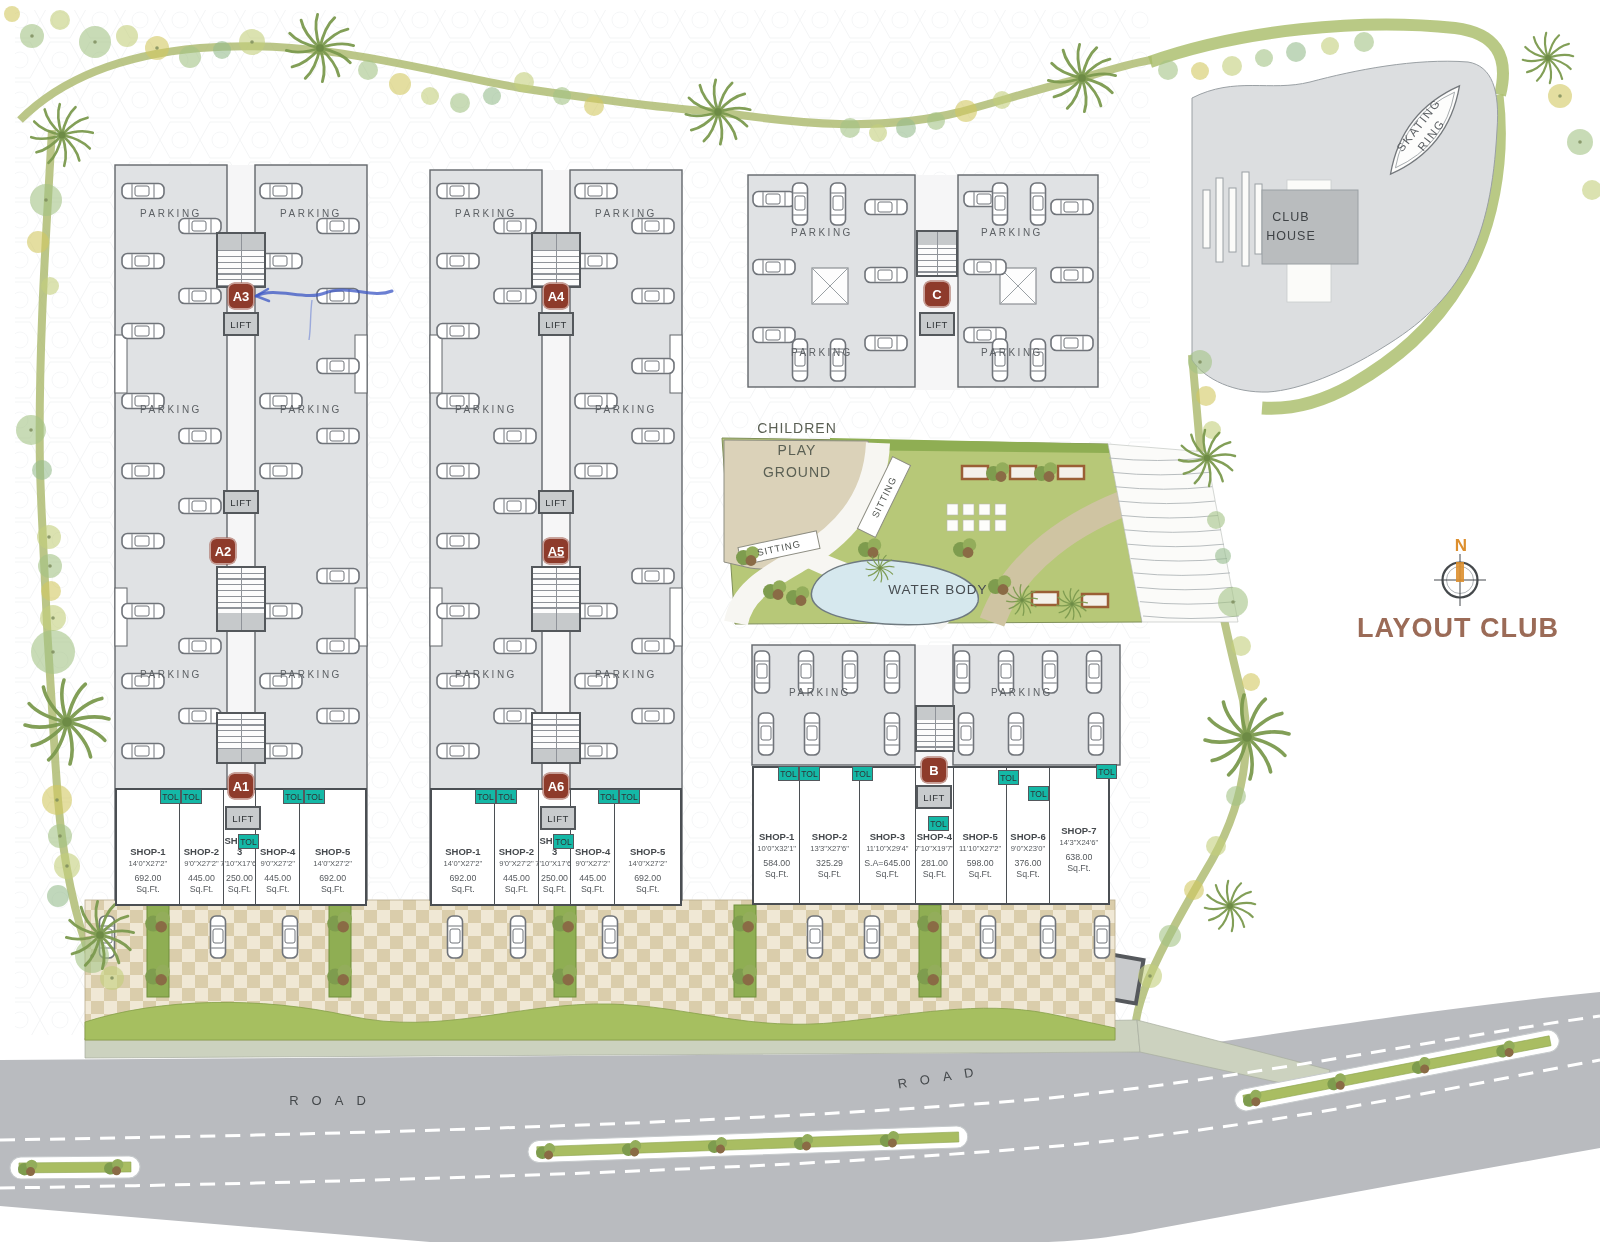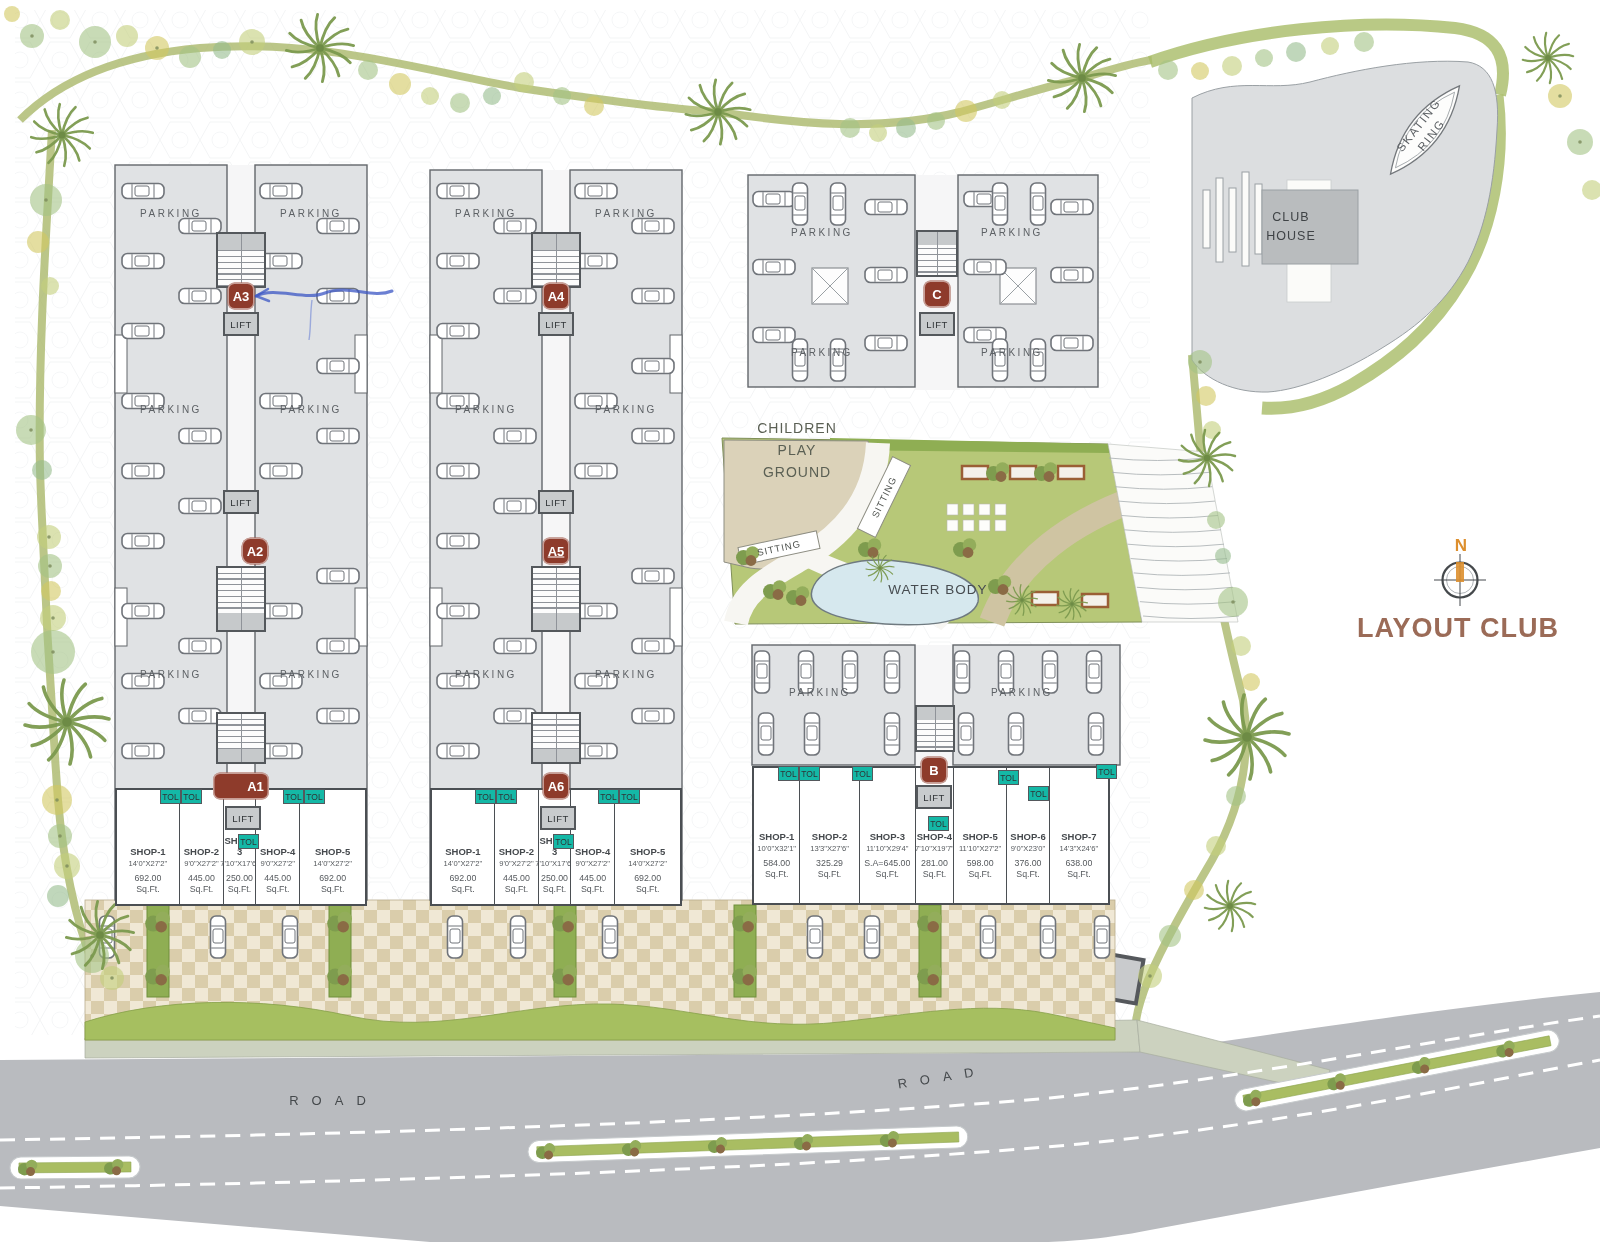--- a/index.html
+++ b/index.html
@@ -577,21 +577,21 @@
           <div class="shop-dim">11'10"X27'2"</div>
           <div class="shop-area">598.00</div>
           <div class="shop-sqft">Sq.Ft.</div>
         </div>
         <div class="shop" style="width: 43px; padding-bottom: 24px;">
           <div class="shop-name">SHOP-6</div>
           <div class="shop-dim">9'0"X23'0"</div>
           <div class="shop-area">376.00</div>
           <div class="shop-sqft">Sq.Ft.</div>
         </div>
-        <div class="shop" style="width: 60px; padding-bottom: 24px;">
+        <div class="shop" style="width: 60px; padding-bottom: 30px;">
           <div class="shop-name">SHOP-7</div>
           <div class="shop-dim">14'3"X24'6"</div>
           <div class="shop-area">638.00</div>
           <div class="shop-sqft">Sq.Ft.</div>
         </div>
       </div>
   <div class="lbl parking-lbl" style="left:171px;top:213px;">PARKING</div>
       <div class="lbl parking-lbl" style="left:311px;top:213px;">PARKING</div>
       <div class="lbl parking-lbl" style="left:171px;top:409px;">PARKING</div>
       <div class="lbl parking-lbl" style="left:311px;top:409px;">PARKING</div>
@@ -652,21 +652,21 @@
       <div class="tolbox" style="left:619px;top:789px;width:21px;height:15px;">TOL</div>
       <div class="tolbox" style="left:553px;top:834px;width:21px;height:15px;">TOL</div>
       <div class="tolbox" style="left:778px;top:766px;width:21px;height:15px;">TOL</div>
       <div class="tolbox" style="left:799px;top:766px;width:21px;height:15px;">TOL</div>
       <div class="tolbox" style="left:852px;top:766px;width:21px;height:15px;">TOL</div>
       <div class="tolbox" style="left:998px;top:770px;width:21px;height:15px;">TOL</div>
       <div class="tolbox" style="left:1028px;top:786px;width:21px;height:15px;">TOL</div>
       <div class="tolbox" style="left:1096px;top:764px;width:21px;height:15px;">TOL</div>
       <div class="tolbox" style="left:928px;top:816px;width:21px;height:15px;">TOL</div>
       <div class="badge" style="left:241px;top:296px;">A3</div>
-      <div class="badge" style="left:255px;top:551px;border-radius:9px;">A2</div>
-      <div class="badge" style="left:241px;top:786px;padding-left:29px;">A1</div>
+      <div class="badge" style="left:223px;top:551px;">A2</div>
+      <div class="badge" style="left:241px;top:786px;">A1</div>
       <div class="badge" style="left:556px;top:296px;">A4</div>
       <div class="badge" style="left:556px;top:551px;text-decoration:underline;">A5</div>
       <div class="badge" style="left:556px;top:786px;">A6</div>
       <div class="badge" style="left:937px;top:294px;">C</div>
       <div class="badge" style="left:934px;top:770px;">B</div>
     </div>
 </div>
 
 </body></html>

